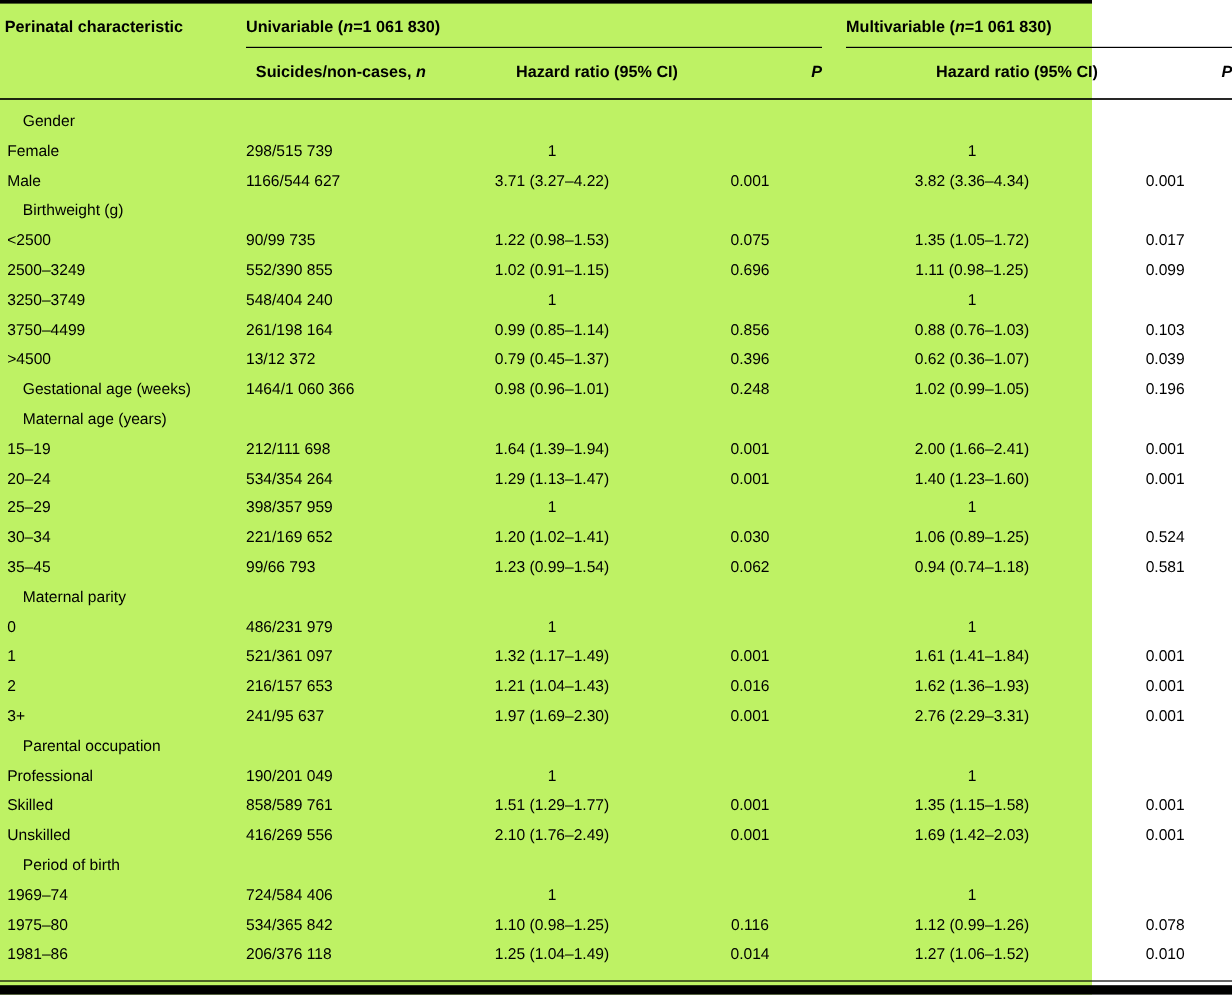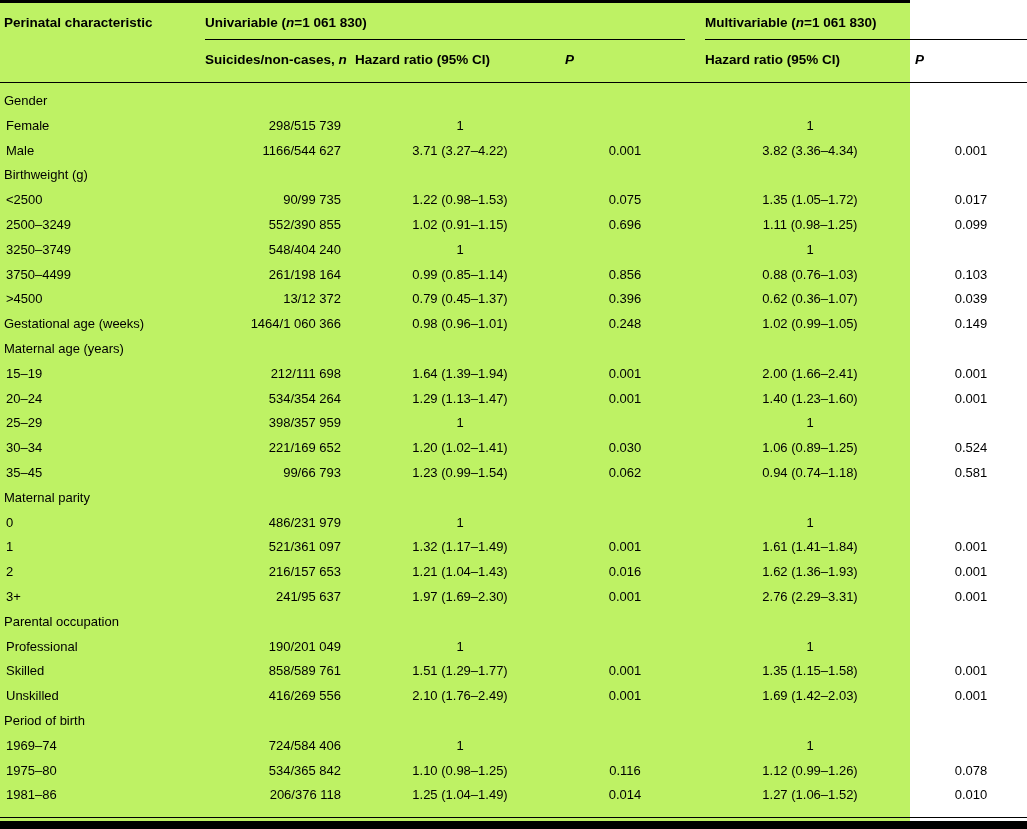--- a/index.html
+++ b/index.html
@@ -42,40 +42,40 @@
     text-align: left;
     vertical-align: top;
     padding: 12px 0 0 4px;
   }
   th.group {
     text-align: left;
     padding: 12px 0 9px 0;
     border-bottom: 1px solid #000;
   }
   th.sub {
-    text-align: left;
+    text-align: right;
     padding: 12px 0 15px 0;
   }
   thead tr.subrow th, thead th.char-head {
     border-bottom: 1px solid #000;
   }
   thead th.gap-head { border-bottom: 1px solid #000; }
   .it { font-style: italic; }
 
   tbody td {
     font-size: 13px;
     height: 24.8px;
     padding: 0;
     line-height: 24.8px;
     white-space: nowrap;
     overflow: hidden;
   }
-  tbody td.char   { text-align: left; padding-left: 4px; }
+  tbody td.char   { text-align: left; padding-left: 19px; }
   tbody td.indent { padding-left: 6px; }
-  tbody td.right  { text-align: right; padding-right: 14px; }
+  tbody td.right  { padding-right: 14px; }
   tbody td.center { text-align: center; }
   tbody tr:first-child td { padding-top: 6px; }
 
   .bottom-rules {
     position: absolute;
     left: 0;
     bottom: 0;
     width: 1027px;
   }
   .bottom-thin { border-top: 1px solid #000; }
@@ -208,21 +208,21 @@
           <td class="center">0.62 (0.36–1.07)</td>
           <td class="center">0.039</td>
         </tr>
         <tr>
           <td class="char">Gestational age (weeks)</td>
           <td class="right">1464/1 060 366</td>
           <td class="center">0.98 (0.96–1.01)</td>
           <td class="center">0.248</td>
           <td></td>
           <td class="center">1.02 (0.99–1.05)</td>
-          <td class="center">0.149</td>
+          <td class="center">0.196</td>
         </tr>
         <tr>
           <td class="char">Maternal age (years)</td>
           <td class="right"></td>
           <td class="center"></td>
           <td class="center"></td>
           <td></td>
           <td class="center"></td>
           <td class="center"></td>
         </tr>

